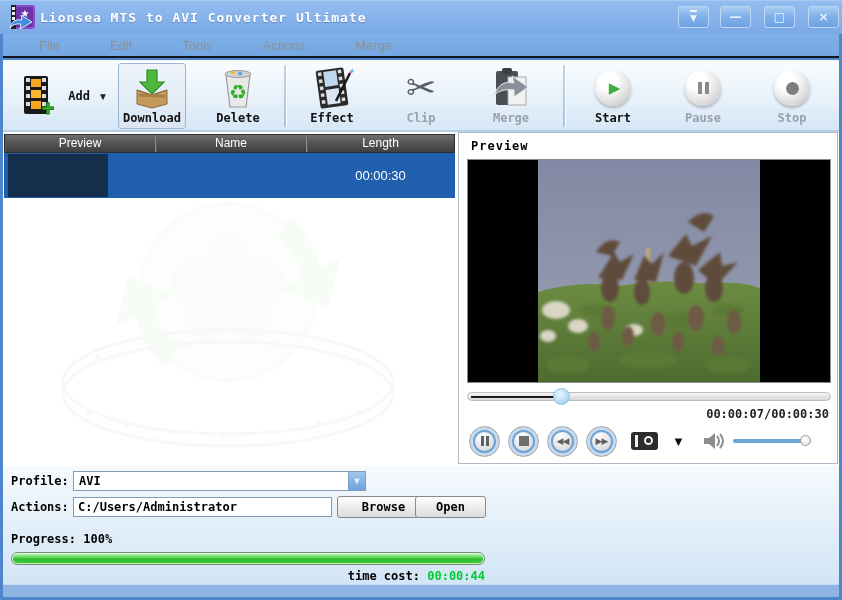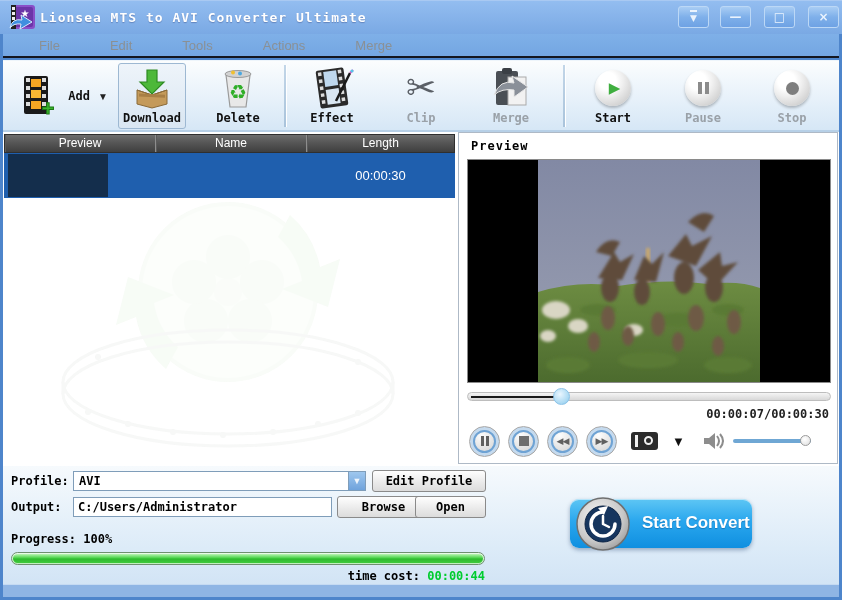--- a/index.html
+++ b/index.html
@@ -410,49 +410,31 @@
       </div>
     </div>
   </div>
 
   <div class="abs bottom">
     <div class="abs b-label" style="left:8px; top:8px;">Profile:</div>
     <div class="combo">
       <span class="combo-val">AVI</span>
       <span class="combo-arrow">▼</span>
     </div>
-    <div class="push-btn" style="left:369px; top:4px; width:114px;"><span style="line-height:20px;">Edit Profile</span></div>
-
-    <div class="abs b-label" style="left:8px; top:34px;">Output:</div>
+
+    <div class="abs b-label" style="left:8px; top:34px;">Actions:</div>
     <input class="tfield" type="text" value="C:/Users/Administrator" style="">
     <div class="push-btn" style="left:334px; top:30px; width:93px;"><span style="line-height:20px;">Browse</span></div>
     <div class="push-btn" style="left:412px; top:30px; width:71px;"><span style="line-height:20px;">Open</span></div>
 
     <div class="abs b-label" style="left:8px; top:66px;">Progress: 100%</div>
     <div class="pbar">
         <div class="pbar-fill"></div>
       </div>
     <div class="timecost">
       <span>time cost:</span>
       <span class="tval">00:00:44</span>
     </div>
 
-    <div class="convert-btn">
-      <svg class="convert-icon" width="58" height="58" viewBox="0 0 58 58">
-        <defs>
-          <radialGradient id="ring" cx="0.4" cy="0.35" r="0.8">
-            <stop offset="0" stop-color="#f4f4f4"></stop>
-              <stop offset="0.6" stop-color="#c9c9c9"></stop>
-              <stop offset="1" stop-color="#8e8e8e"></stop>
-          </radialGradient>
-        </defs>
-        <circle cx="29" cy="29" r="26" fill="url(#ring)" stroke="#6f6f6f" stroke-width="1.5"></circle>
-        <circle cx="29" cy="29" r="18" fill="#16355e" stroke="#0d2444" stroke-width="1"></circle>
-        <path d="M29 17 a12 12 0 1 0 12 12" fill="none" stroke="#fff" stroke-width="3.5" stroke-linecap="round"></path>
-        <path d="M24 13 l10 -2 l-4 9 Z" fill="#fff"></path>
-        <path d="M29 29 l0 -8 M29 29 l6 3" stroke="#fff" stroke-width="2.5" stroke-linecap="round"></path>
-      </svg>
-      <span class="convert-label">Start Convert</span>
-    </div>
   </div>
 
   <div class="abs bstrip"></div>
 </div>
 
 </body></html>

